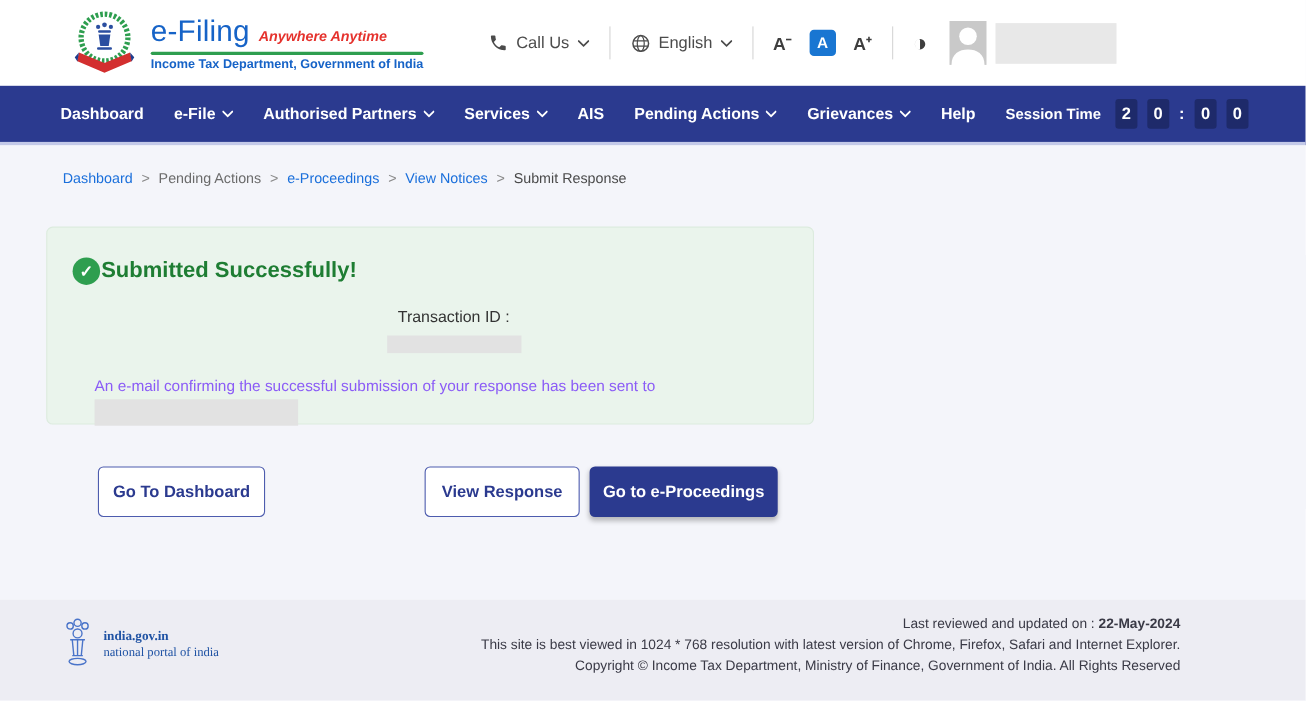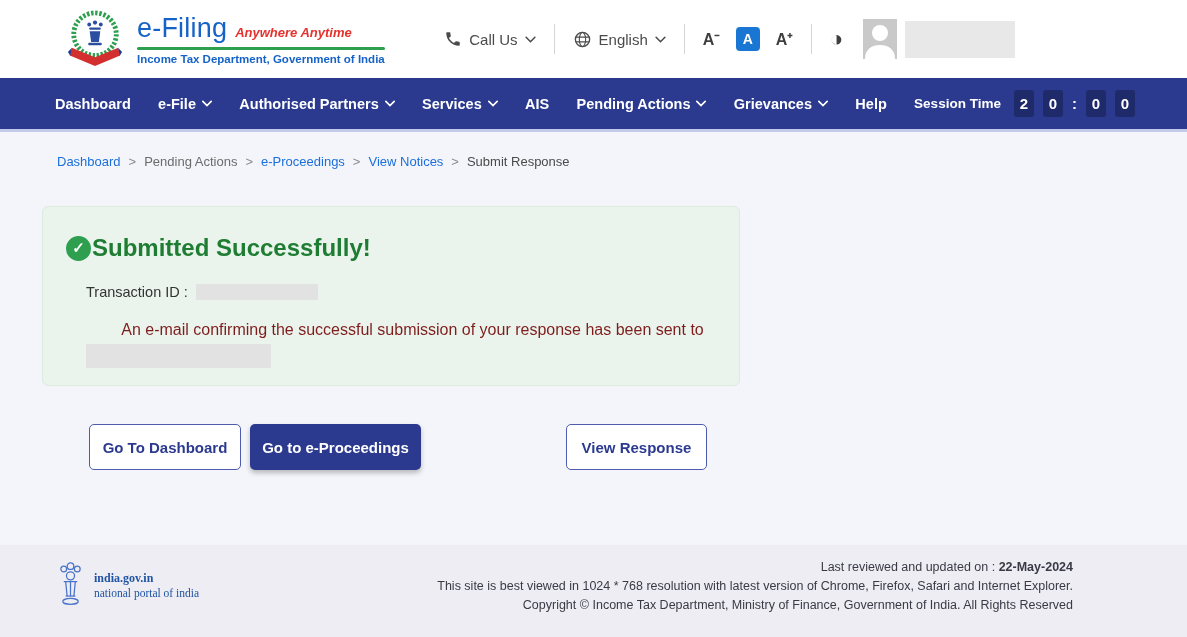--- a/index.html
+++ b/index.html
@@ -68,24 +68,24 @@
     margin:37px 0 0 42px; width:698px; height:180px;
     background:#eaf4ec; border:1px solid #dcebde; border-radius:6px;
     padding:27px 0 0 23px;
   }
   .sc-title-row { display:flex; align-items:center; }
   .check-circle {
     width:25px; height:25px; border-radius:50%; background:#2e9e4f; color:#fff;
     display:flex; align-items:center; justify-content:center;
     font-size:15px; font-weight:bold; flex:0 0 auto;
   }
-  .sc-title { font-size:24px; font-weight:bold; color:#1e7d33; margin-left:1px; }
-  .sc-line1 { margin:22px 0 0 20px; font-size:14.5px; color:#333; display:flex; align-items:center; gap:8px; }
+  .sc-title { font-size:20px; font-weight:bold; color:#1e7d33; margin-left:1px; }
+  .sc-line1 { margin:22px 0 0 20px; font-size:14.5px; color:#333; display:flex; align-items:center; gap:8px;flex-direction:column; }
   .redact-sm { width:122px; height:16px; background:#e2e2e2; }
-  .sc-line2 { margin:21px 0 0 20px; font-size:16px; color:#7f1d1d;text-align:center; }
+  .sc-line2 { margin:21px 0 0 20px; font-size:14px; color:#8b5cf6; }
   .redact-lg { width:185px; height:24px; background:#e2e2e2; margin:5px 0 0 20px; }
 
   .btn-row { display:flex; align-items:center; margin:38px 0 0 57px; width:650px;padding-left:32px; }
   .btn { height:46px; border-radius:5px; font-size:15px; font-weight:bold; font-family:inherit; cursor:pointer; }
   .btn-outline { background:#fff; border:1px solid #4d5cae; color:#2b3a8f; }
   .btn-solid { background:#2b3a8f; border:none; color:#fff; box-shadow:0 3px 5px rgba(0,0,0,0.25); }
   .btn-dashboard { width:152px; }
   .btn-view { width:141px; margin-left:auto; }
   .btn-proceed { width:171px; margin-left:9px; }
 
@@ -245,22 +245,22 @@
     <div class="sc-line1">
       <span>Transaction ID :</span>
       <span class="redact-sm"></span>
     </div>
     <div class="sc-line2">An e-mail confirming the successful submission of your response has been sent to</div>
     <div class="redact-lg"></div>
   </section>
 
   <div class="btn-row">
     <button class="btn btn-outline btn-dashboard">Go To Dashboard</button>
+    <button class="btn btn-outline btn-view">View Response</button>
     <button class="btn btn-solid btn-proceed">Go to e-Proceedings</button>
-    <button class="btn btn-outline btn-view">View Response</button>
   </div>
 </div>
 
 <footer class="footer">
   <div class="portal">
     <svg viewBox="0 0 28 48" width="27" height="47">
       <g fill="none" stroke="#4a74c9" stroke-width="1.3">
         <circle cx="14" cy="5" r="3.4"></circle>
           <circle cx="7" cy="8" r="3"></circle>
           <circle cx="21" cy="8" r="3"></circle>

